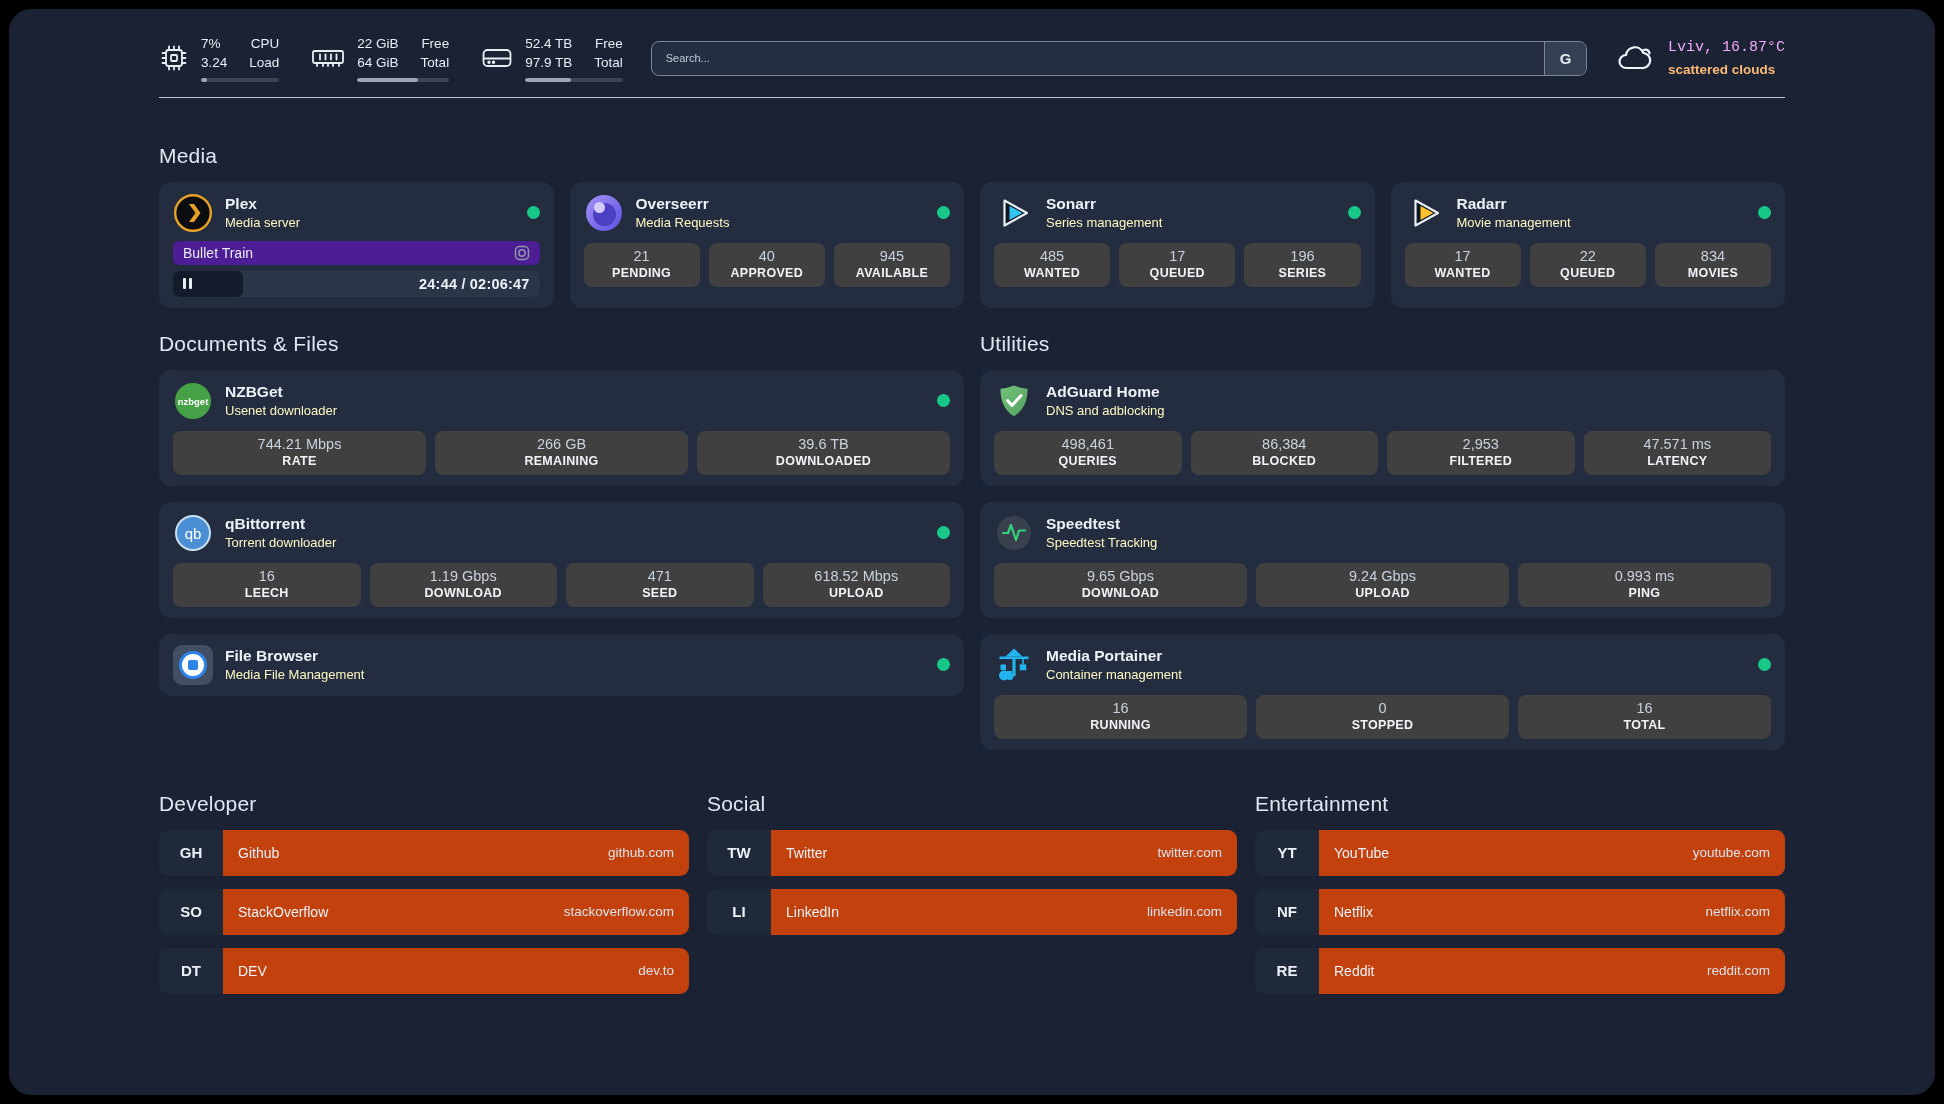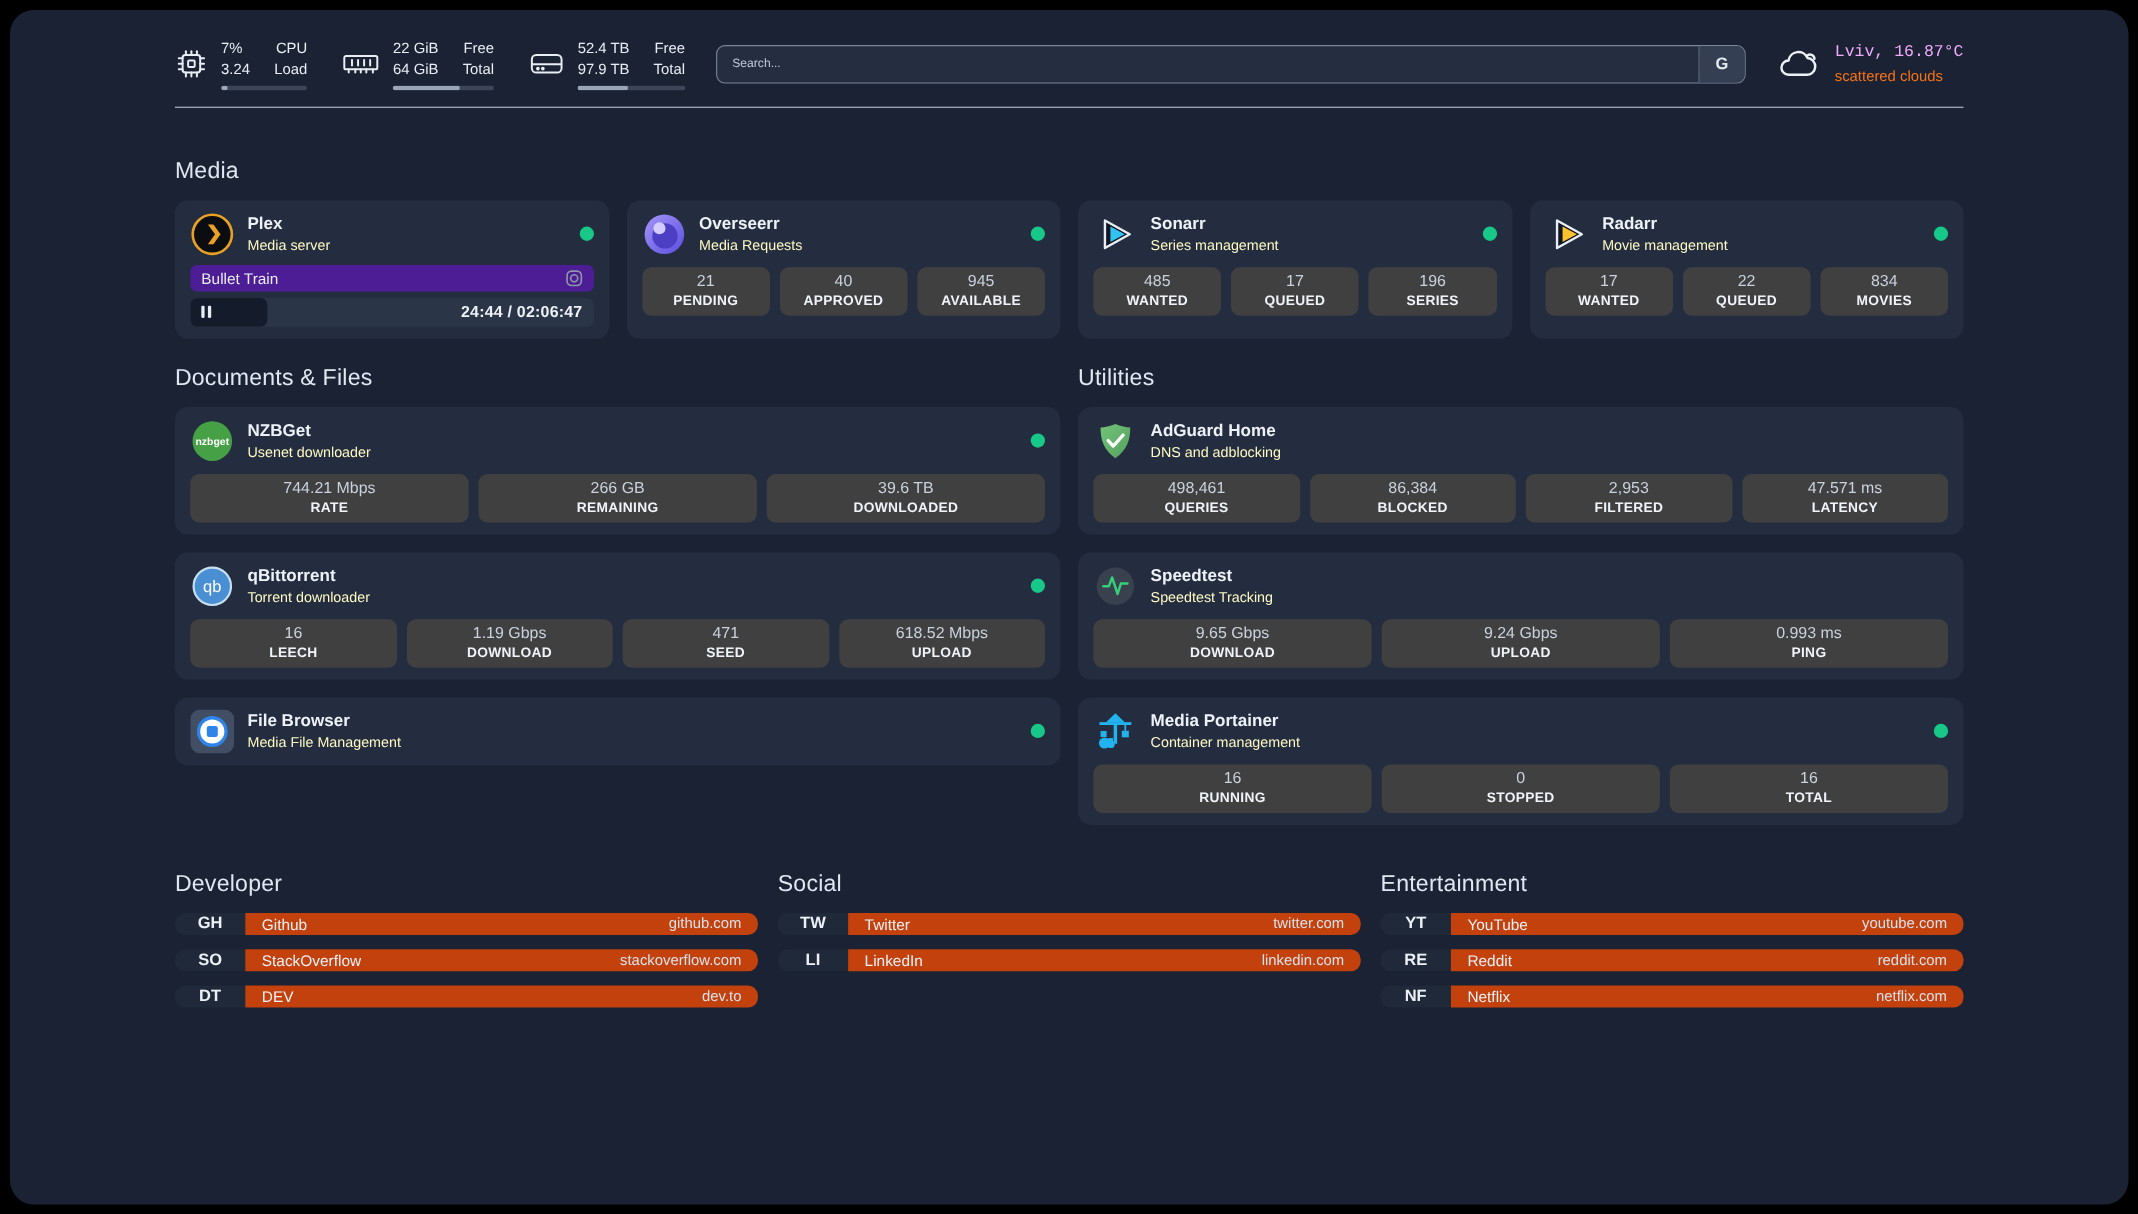--- a/index.html
+++ b/index.html
@@ -17,21 +17,21 @@
   .hbar { height:4px; border-radius:2px; background:#3c4658; margin-top:5px; overflow:hidden; }
   .hbar-fill { height:100%; background:#9aa6b8; border-radius:2px; }
 
   .search { flex:1; position:relative; margin:0 28px; }
   .search input { width:100%; height:35px; background:#242e40; border:1px solid #7c8699; border-radius:8px; color:#dfe5ee; padding:0 42px 0 14px; font-size:11px; outline:none; font-family:"Liberation Sans", sans-serif; }
   .search input::placeholder { color:#c3cbd8; }
   .g-btn { position:absolute; right:1px; top:1px; bottom:1px; width:42px; background:#353f53; border-left:1px solid #7c8699; border-radius:0 7px 7px 0; display:flex; align-items:center; justify-content:center; font-size:15px; font-weight:600; color:#e6ebf2; cursor:pointer; }
 
   .weather { display:flex; align-items:center; gap:13px; }
   .weather-line1 { font-size:15px; color:#f0abfc;font-family:Liberation Mono, monospace; }
-  .weather-line2 { font-size:13.5px; color:#f97316; margin-top:6px; }
+  .weather-line2 { font-size:13.5px; color:#fdba74; margin-top:6px;font-weight:bold; }
 
   .divider { border:none; border-top:1.5px solid #b9c3d2; margin-top:15px; }
 
   
   .sec-title { font-size:21px; color:#e0e7f1; font-weight:500; letter-spacing:.2px; }
   .media-section { margin-top:46px; }
   .media-grid { display:grid; grid-template-columns:repeat(4,1fr); gap:16px; margin-top:14px; }
 
   .two-col { display:grid; grid-template-columns:1fr 1fr; gap:16px; margin-top:24px; align-items:start; }
   .col-cards { display:flex; flex-direction:column; gap:16px; margin-top:14px; }
@@ -54,21 +54,21 @@
   .np-title svg { margin-left:auto; }
   .np-bar { margin-top:6px; height:26px; background:#2b3548; border-radius:6px; position:relative; display:flex; align-items:center; padding:0 10px; overflow:hidden; }
   .np-fill { position:absolute; left:0; top:0; bottom:0; background:#141c2b; border-radius:6px; }
   .np-pause { position:relative; z-index:1; display:flex; gap:3px; cursor:pointer; }
   .np-pause span { width:3px; height:11px; background:#e8edf4; border-radius:1px; }
   .np-time { margin-left:auto; position:relative; z-index:1; font-weight:700; font-size:14.5px; color:#eef2f8; letter-spacing:.2px; }
 
   
   .bm-section { margin-top:42px; display:grid; grid-template-columns:repeat(3,1fr); gap:18px; }
   .bm-rows { display:flex; flex-direction:column; gap:13px; margin-top:14px; }
-  .bm-row { display:flex; height:20px; border-radius:9px; cursor:pointer; }
+  .bm-row { display:flex; height:46px; border-radius:9px; cursor:pointer; }
   .bm-abbr { width:64px; background:#1f2939; border-radius:9px 0 0 9px; display:flex; align-items:center; justify-content:center; font-weight:700; font-size:15px; color:#edf1f7; }
   .bm-bar { flex:1; background:#c2410c; border-radius:0 9px 9px 0; display:flex; align-items:center; padding:0 15px; }
   .bm-name { font-size:14px; color:#eef2f8; }
   .bm-url { margin-left:auto; font-size:13.5px; color:#dbe2ec; }
 </style>
 </head>
 <body>
 
 <div class="app">
 
@@ -552,30 +552,30 @@
       <div class="sec-title">Entertainment</div>
       <div class="bm-rows">
         <div class="bm-row">
           <div class="bm-abbr">YT</div>
           <div class="bm-bar">
             <span class="bm-name">YouTube</span>
             <span class="bm-url">youtube.com</span>
           </div>
         </div>
         <div class="bm-row">
+          <div class="bm-abbr">NF</div>
+          <div class="bm-bar">
+            <span class="bm-name">Netflix</span>
+            <span class="bm-url">netflix.com</span>
+          </div>
+        </div>
+        <div class="bm-row">
           <div class="bm-abbr">RE</div>
           <div class="bm-bar">
             <span class="bm-name">Reddit</span>
             <span class="bm-url">reddit.com</span>
           </div>
         </div>
-        <div class="bm-row">
-          <div class="bm-abbr">NF</div>
-          <div class="bm-bar">
-            <span class="bm-name">Netflix</span>
-            <span class="bm-url">netflix.com</span>
-          </div>
-        </div>
       </div>
     </div>
   </div>
 
 </div>
 
 </body></html>

